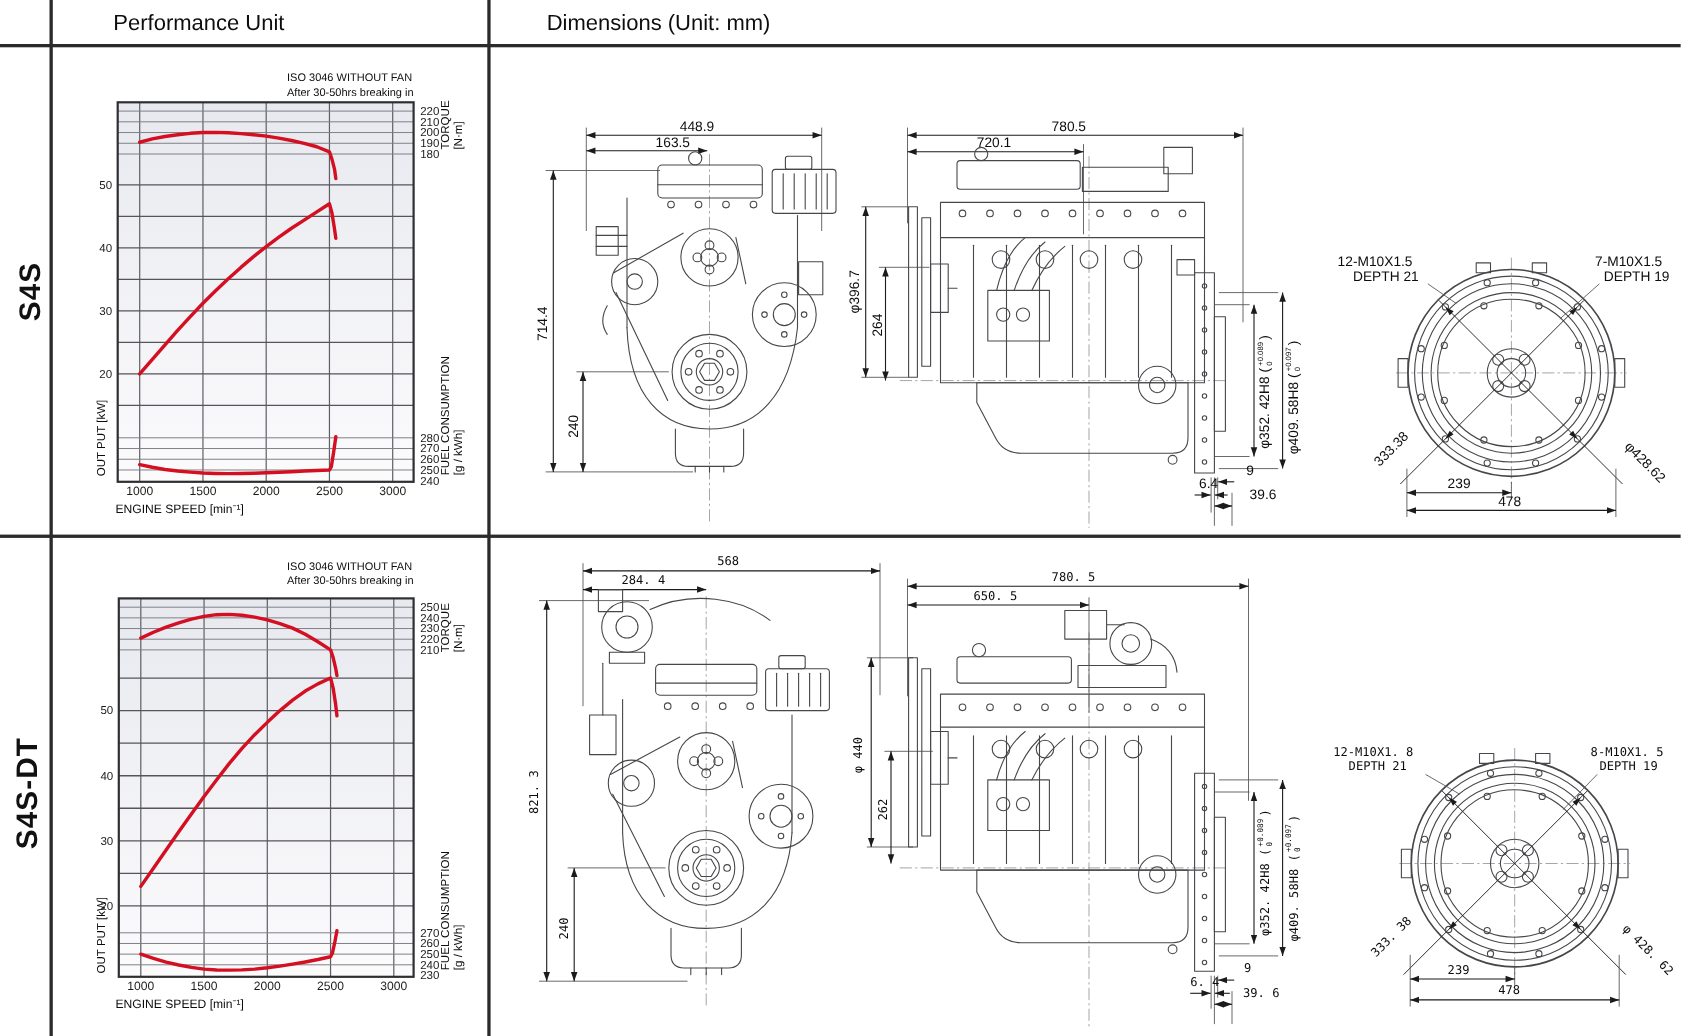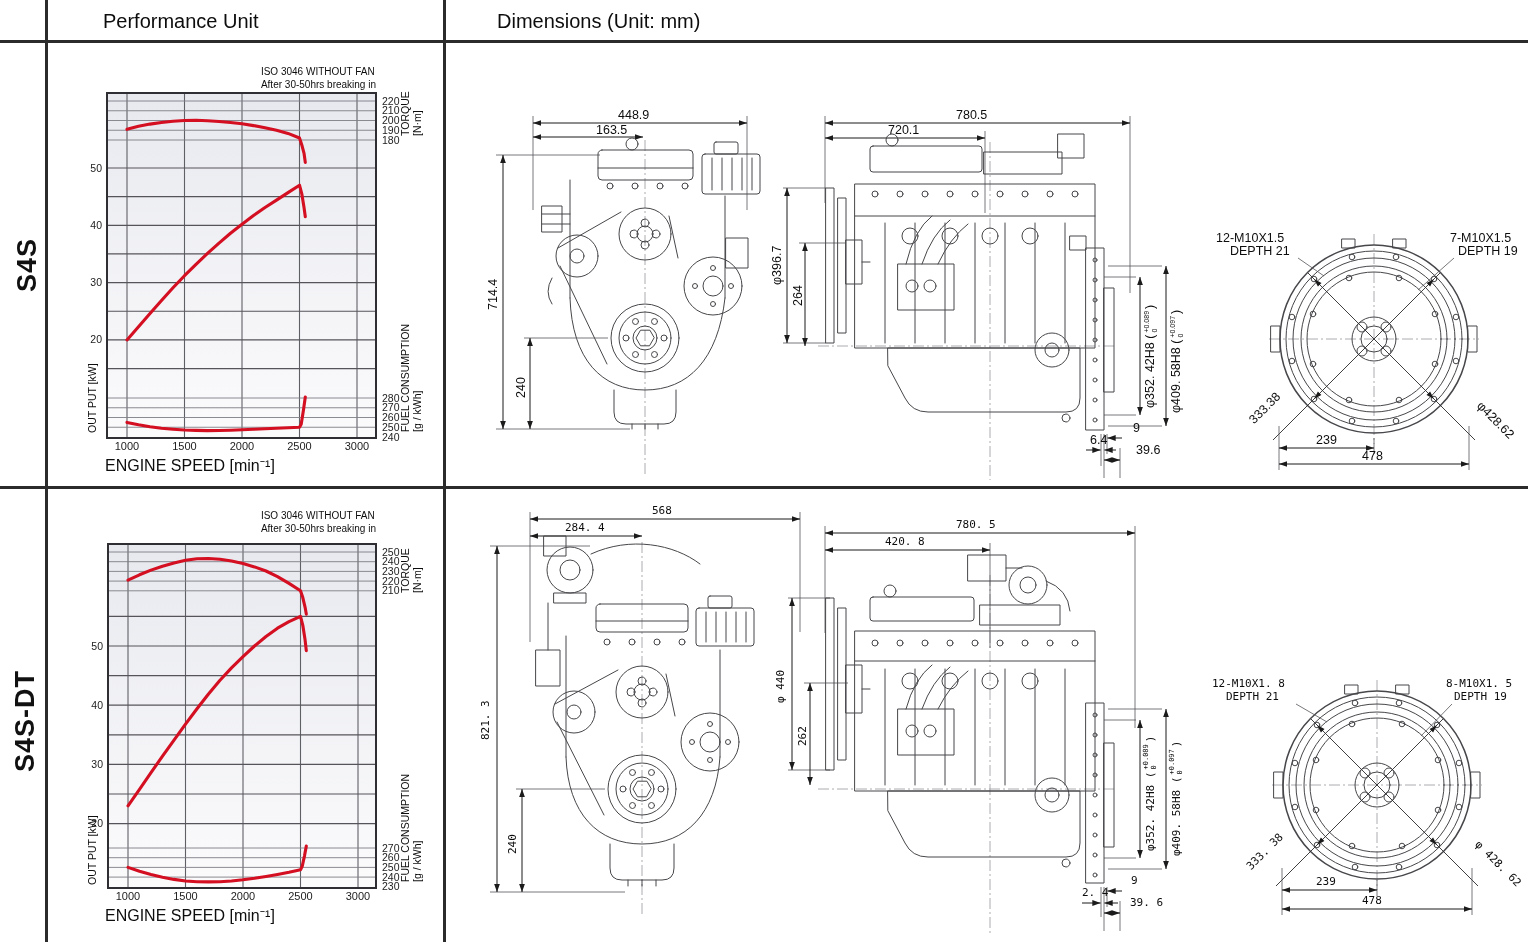--- a/index.html
+++ b/index.html
@@ -15,21 +15,21 @@
   .dlab{position:absolute;font-size:12.5px;color:#0d0d0d;white-space:nowrap;line-height:13px}
   .dlabm{position:absolute;font-family:"DejaVu Sans Mono",monospace;font-size:11px;color:#0d0d0d;white-space:nowrap;line-height:12px}
   .rot{transform:rotate(-90deg);transform-origin:0 0}
   .d45{transform:rotate(-45deg)}
   .d45b{transform:rotate(45deg)}
   .tolwrap{display:flex;align-items:center;gap:2px}
   .tol{display:inline-flex;flex-direction:column;font-size:7px;line-height:7.5px}
   .note{position:absolute;text-align:left;font-size:10px;line-height:12.5px;color:#0d0d0d}
   .vlab{position:absolute;font-size:10.5px;color:#0d0d0d;white-space:nowrap;
         transform:rotate(-90deg);transform-origin:0 0}
-  .xlab{position:absolute;font-size:16px;color:#0d0d0d;white-space:nowrap}
+  .xlab{position:absolute;font-size:11px;color:#0d0d0d;white-space:nowrap}
   
   .gv{stroke:#5f5f66;stroke-width:1.1}
   .gh{stroke:#7e7e86;stroke-width:0.9}
   .gm{stroke:#54545a;stroke-width:1.2}
   .bd{stroke:#2e2e33;stroke-width:2;fill:none}
   .curve{fill:none;stroke-width:3.1;stroke-linejoin:round;stroke-linecap:round}
   .tick{font-size:10.5px;font-family:"Liberation Sans",sans-serif;fill:#1c1c1c}
   .xtick{font-size:11px;font-family:"Liberation Sans",sans-serif;fill:#1c1c1c}
   
   .e{stroke:#47474b;fill:none;stroke-width:1;stroke-linejoin:round;stroke-linecap:round}
@@ -618,41 +618,41 @@
         <circle cx="325" cy="242" r="2"></circle>
       <circle cx="325" cy="262" r="2"></circle>
         <circle cx="325" cy="282" r="2"></circle>
         <circle cx="325" cy="302" r="2"></circle>
       <circle cx="325" cy="322" r="2"></circle>
         <circle cx="325" cy="342" r="2"></circle>
         <circle cx="325" cy="362" r="2"></circle>
     </g>
   </svg>
   <div class="dlabm" style="left:186px;top:6px">780. 5</div>
-  <div class="dlabm" style="left:115px;top:23px">420. 8</div>
+  <div class="dlabm" style="left:115px;top:23px">650. 5</div>
   <div class="dlabm rot" style="left:5px;top:190px">φ 440</div>
   <div class="dlabm rot" style="left:27px;top:233px">262</div>
   <div class="dlabm rot tolwrap" style="left:373px;top:338px">
     <span>φ352. 42H8 (</span>
     <span class="tol">
         <span>+0.089</span>
         <span>0</span>
       </span>
     <span>)</span>
   </div>
   <div class="dlabm rot tolwrap" style="left:399px;top:343px">
     <span>φ409. 58H8 (</span>
     <span class="tol">
         <span>+0.097</span>
         <span>0</span>
       </span>
     <span>)</span>
   </div>
   <div class="dlabm" style="left:361px;top:362px">9</div>
-  <div class="dlabm" style="left:312px;top:374px">2. 4</div>
+  <div class="dlabm" style="left:312px;top:374px">6. 4</div>
   <div class="dlabm" style="left:360px;top:384px">39. 6</div>
 </div>
 
 <div class="cell" style="left:1200px;top:666px;width:328px;height:272px">
   <svg width="328" height="272">
     <use href="#eng-rear" x="72" y="14" width="210" height="210"></use>
     <g class="ext">
       <line x1="96" y1="38" x2="127" y2="56"></line>
       <line x1="252" y1="38" x2="221" y2="70"></line>
       <line x1="82" y1="202" x2="82" y2="249"></line>

